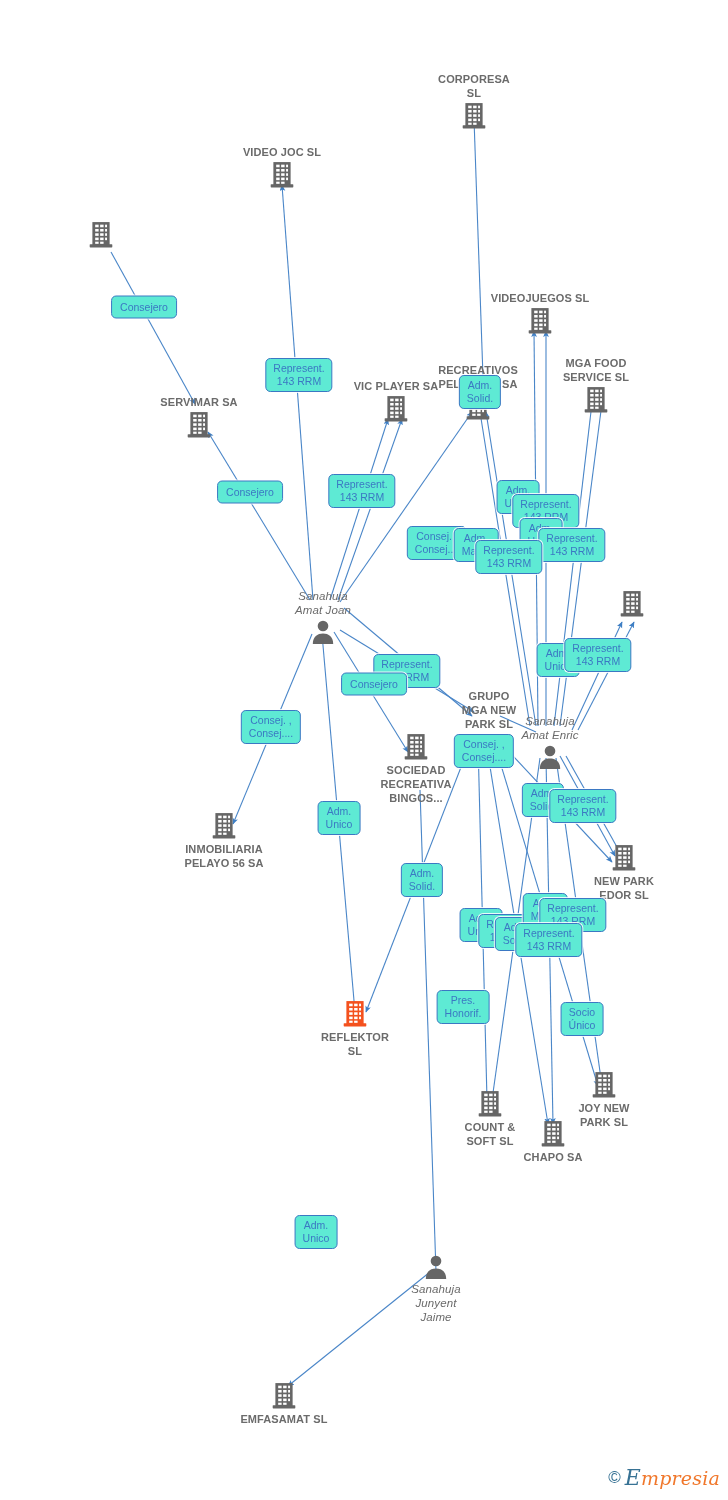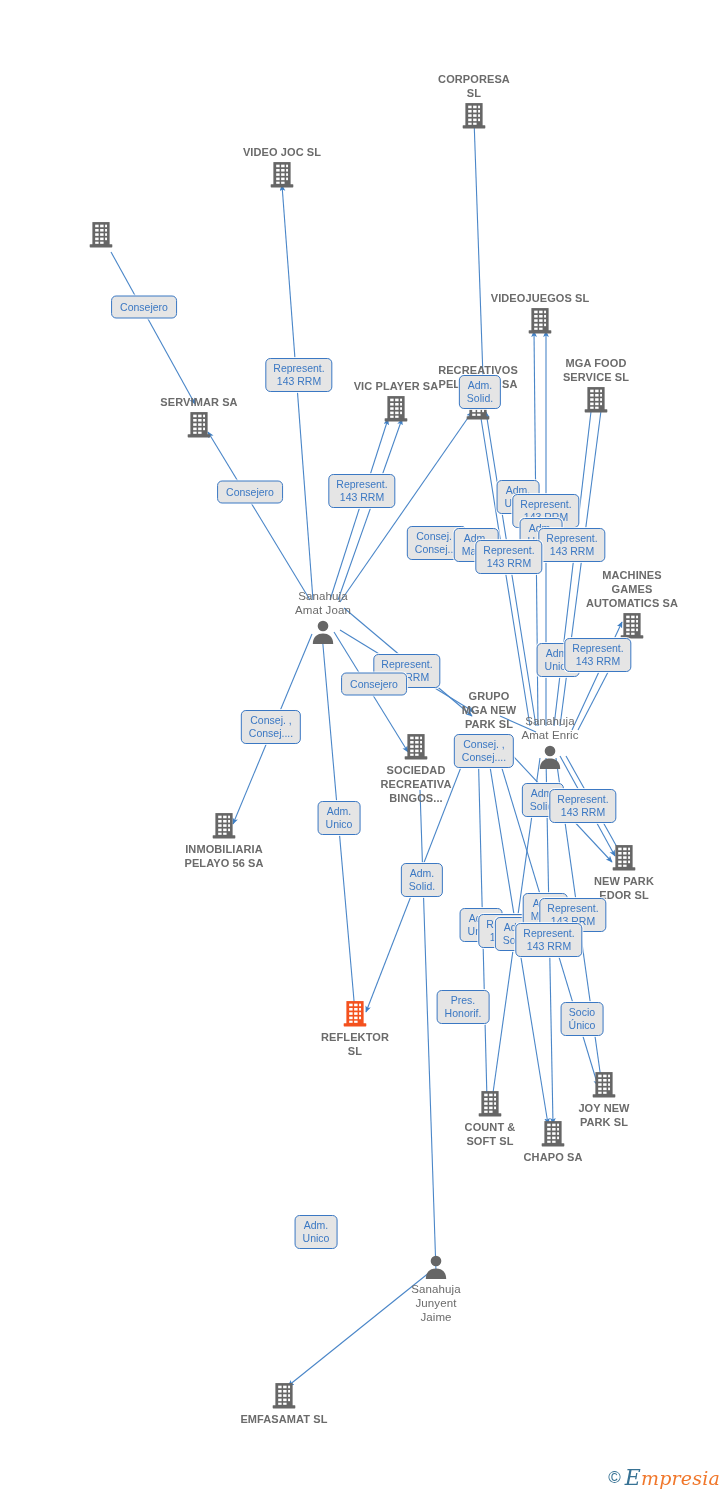--- a/index.html
+++ b/index.html
@@ -13,28 +13,28 @@
 
   
   .node{position:absolute;transform:translate(-50%,-50%);text-align:center;
         width:130px;}
   .node .glyph{display:block;line-height:0;margin:0 auto;}
   .node .label{
     display:block;font-size:11px;line-height:14px;color:#6b6b6b;
     letter-spacing:.1px;white-space:pre-line;text-align:center;
   }
   .node.company .label{font-weight:700;}
-  .node.person  .label{font-weight:400;font-size:11.5px;}
+  .node.person  .label{font-weight:400;font-size:11.5px;font-style:italic;}
   .node.label-above .label{margin-bottom:2px;}
   .node.label-below .label{margin-top:2px;}
 
   
   .chip{
     position:absolute;transform:translate(-50%,-50%);
-    background:#e5e5e5;border:1px solid #3b78c3;border-radius:5px;
+    background:#5eead4;border:1px solid #3b78c3;border-radius:5px;
     color:#3b78c3;font-size:10.5px;line-height:13px;
     padding:3px 7px;text-align:center;white-space:pre-line;
     box-shadow:0 0 0 1px rgba(255,255,255,.85);
   }
   .chip.one-line{padding:4px 8px;}
 
   
   #watermark{
     position:absolute;right:8px;bottom:10px;display:flex;align-items:center;
     gap:4px;opacity:.95;
@@ -273,23 +273,20 @@
               <rect x="15.8" y="11.4" width="1.8" height="2.4"></rect>
               <rect x="6.6" y="15.4" width="3.2" height="2.4"></rect>
               <rect x="11.2" y="15.4" width="3.2" height="2.4"></rect>
               <rect x="15.8" y="15.4" width="1.8" height="2.4"></rect>
               <rect x="6.6" y="19.2" width="3.2" height="2.0"></rect>
               <rect x="11.2" y="19.2" width="3.2" height="2.0"></rect>
             </g>
           </svg></span>
       </div>
       <div class="node company label-above" style="left: 632px; top: 604px;">
-        <span class="label">MACHINES
-GAMES
-AUTOMATICS SA</span>
         <span class="glyph"><svg width="26" height="28" viewBox="0 0 24 26" aria-hidden="true">
             <rect x="4" y="1" width="16" height="22" fill="#666666"></rect>
             <rect x="1.5" y="21.5" width="21" height="3" rx="0.6" fill="#666666"></rect>
             <g fill="#ffffff">
               <rect x="6.6" y="3.4" width="3.2" height="2.4"></rect>
               <rect x="11.2" y="3.4" width="3.2" height="2.4"></rect>
               <rect x="15.8" y="3.4" width="1.8" height="2.4"></rect>
               <rect x="6.6" y="7.4" width="3.2" height="2.4"></rect>
               <rect x="11.2" y="7.4" width="3.2" height="2.4"></rect>
               <rect x="15.8" y="7.4" width="1.8" height="2.4"></rect>

